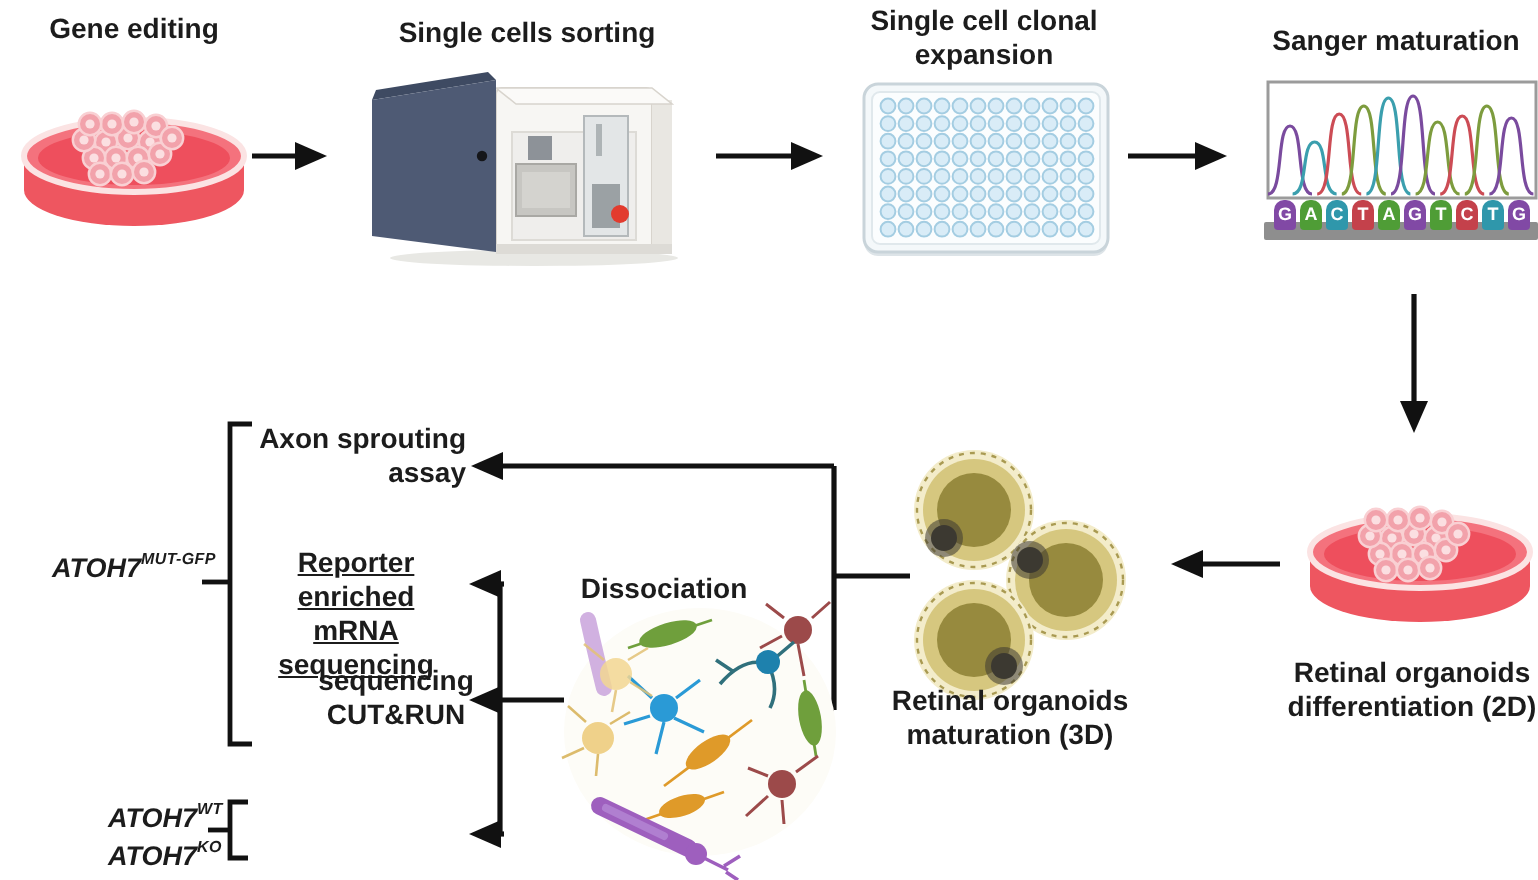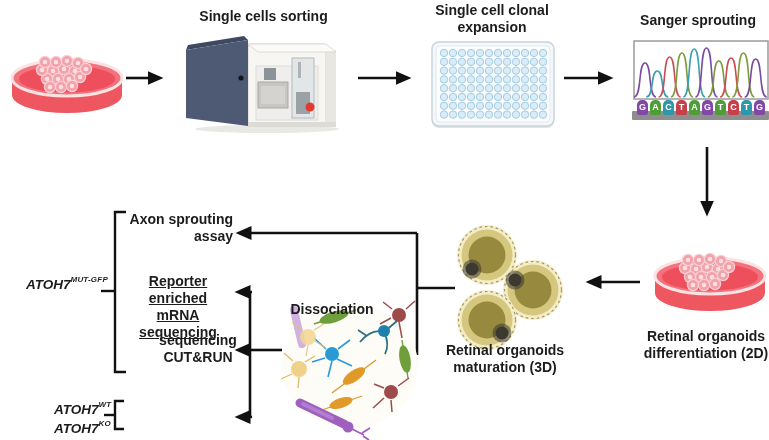--- a/index.html
+++ b/index.html
@@ -355,38 +355,39 @@
       <circle cx="119" cy="94" r="7" fill="#9c4a4a" stroke="none"></circle>
     </g>
     <g>
       <path d="M28,105 L72,126" stroke="#9e5fbe" stroke-width="9" stroke-linecap="round" fill="none"></path>
       <path d="M31,106 L60,120" stroke="#b07fd0" stroke-width="4" stroke-linecap="round" fill="none"></path>
       <circle cx="76" cy="129" r="5.5" fill="#9e5fbe"></circle>
       <path d="M80,131 L92,137 M90,135 L98,130 M91,138 L97,142" stroke="#9e5fbe" stroke-width="1.8" fill="none"></path>
     </g>
   </svg>
 
+  <div class="lbl lbl-lg ctr" style="left:8px;top:6px;width:118px;">Gene editing</div>
 
   <div class="lbl lbl-lg ctr" style="left:418px;top:2px;width:148px;">Single cell clonal expansion</div>
 
   <div class="lbl lbl-lg ctr" style="left:186px;top:8px;width:155px;">Single cells sorting</div>
 
-  <div class="lbl lbl-lg ctr" style="left:628px;top:12px;width:140px;">Sanger sprouting</div>
+  <div class="lbl lbl-lg ctr" style="left:628px;top:12px;width:140px;">Sanger maturation</div>
 
   <div class="lbl lbl-sm ctr" style="left:626px;top:328px;width:160px;">
     <div>Retinal organoids</div>
     <div>differentiation (2D)</div>
   </div>
 
   <div class="lbl lbl-sm ctr" style="left:426px;top:342px;width:158px;">
     <div>Retinal organoids</div>
     <div>maturation (3D)</div>
   </div>
 
-  <div class="lbl lbl-sm ctr" style="left:277px;top:301px;width:110px;">Dissociation</div>
+  <div class="lbl lbl-sm ctr" style="left:277px;top:286px;width:110px;">Dissociation</div>
 
   <div class="lbl lbl-sm rgt" style="left:118px;top:211px;width:115px;">
     <div>Axon sprouting</div>
     <div>assay</div>
   </div>
 
   <div class="lbl lbl-sm ctr" style="left:118px;top:273px;width:120px;text-decoration:underline;">
     <div>Reporter enriched</div>
     <div>mRNA sequencing</div>
   </div>

